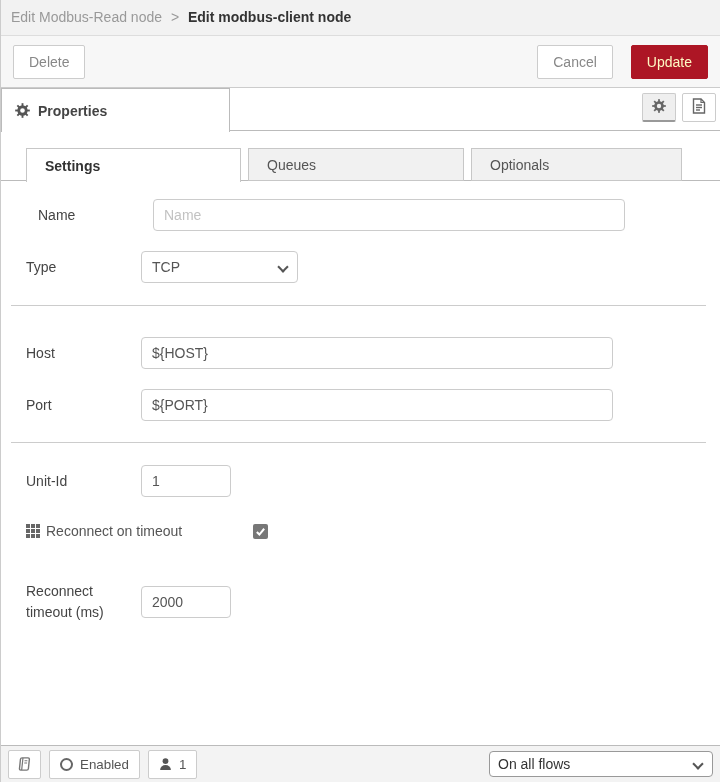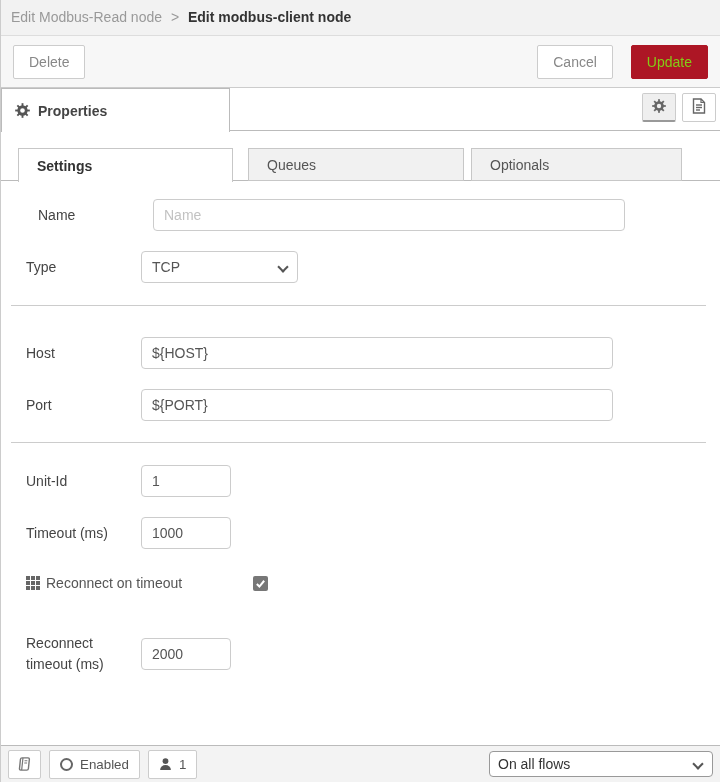--- a/index.html
+++ b/index.html
@@ -22,21 +22,21 @@
   
   .toolbar {
     height:52px; background:#f7f7f7; border-bottom:1px solid #ccc;
     display:flex; align-items:center; padding:0 12px;
   }
   .btn {
     display:inline-flex; align-items:center; justify-content:center;
     height:34px; padding:0 15px; background:#fff; border:1px solid #ccc;
     border-radius:2px; color:#888; font-size:14px; cursor:pointer;
   }
-  .btn-danger { background:#AD1625; border-color:#AD1625; color:#84cc16; }
+  .btn-danger { background:#AD1625; border-color:#AD1625; color:#fef9c3; }
   .toolbar .spacer { flex:1; }
   .toolbar .btn + .btn { margin-left:18px; }
 
   
   .prop-row { position:relative; height:43px; border-bottom:1px solid #bbb; background:#fff; }
   .prop-tab {
     position:absolute; left:0; top:0; width:229px; height:44px; z-index:2;
     background:#fff; border:1px solid #bbb; border-bottom:none;
     display:flex; align-items:center; padding-left:13px; font-weight:bold; color:#444;
   }
@@ -47,21 +47,21 @@
     background:#fff; border:1px solid #ccc; border-radius:2px; cursor:pointer;
   }
   .icon-btn.selected { background:#efefef; border-bottom:2px solid #999; }
 
   
   .subtabs { position:relative; height:33px; border-bottom:1px solid #bbb; margin-top:17px; }
   .subtab {
     position:absolute; top:0; height:33px; background:#f1f1f1; border:1px solid #c7c7c7;
     display:flex; align-items:center; padding-left:18px; color:#555; cursor:pointer;
   }
-  .subtab.t0 { left:17px; width:215px; }
+  .subtab.t0 { left:25px; width:215px; }
   .subtab.t1 { left:247px; width:216px; }
   .subtab.t2 { left:470px; width:211px; }
   .subtab.active { background:#fff; height:34px; z-index:2; border-bottom:none; color:#333; font-weight:bold; }
 
   
   .form-row { display:flex; align-items:center; padding-left:25px; }
   .form-row label { width:115px; color:#444; flex:none; line-height:21px; }
   .txt {
     height:32px; border:1px solid #ccc; border-radius:4px; padding:0 10px;
     font-size:14px; color:#555; font-family:inherit; background:#fff; outline:none;
@@ -219,24 +219,20 @@
   </div>
 
 
   <hr class="div2">
 
   <div class="form-row mt30">
     <label>Unit-Id</label>
     <input class="txt small" type="text" value="1" style="">
   </div>
 
-  <div class="form-row mt20">
-    <label>Timeout (ms)</label>
-    <input class="txt small" type="text" value="1000" style="">
-  </div>
 
   <div class="check-row mt22">
     <span class="lbl">
       <span style="display:inline-flex;">
         <svg width="14" height="14" viewBox="0 0 14 14">
           <g fill="#666">
             <rect x="0" y="0" width="4" height="4"></rect>
               <rect x="5" y="0" width="4" height="4"></rect>
               <rect x="10" y="0" width="4" height="4"></rect>
             <rect x="0" y="5" width="4" height="4"></rect>

